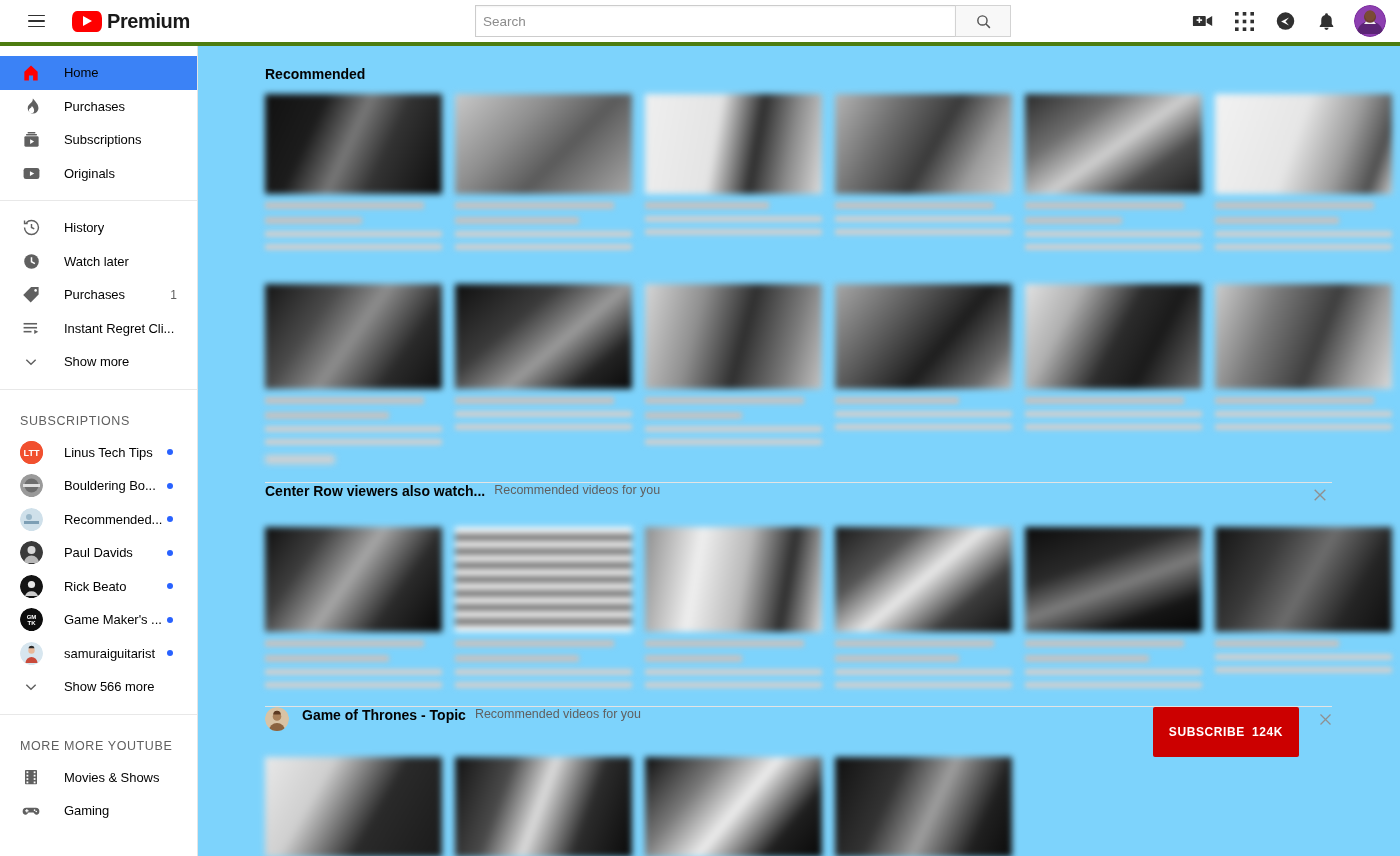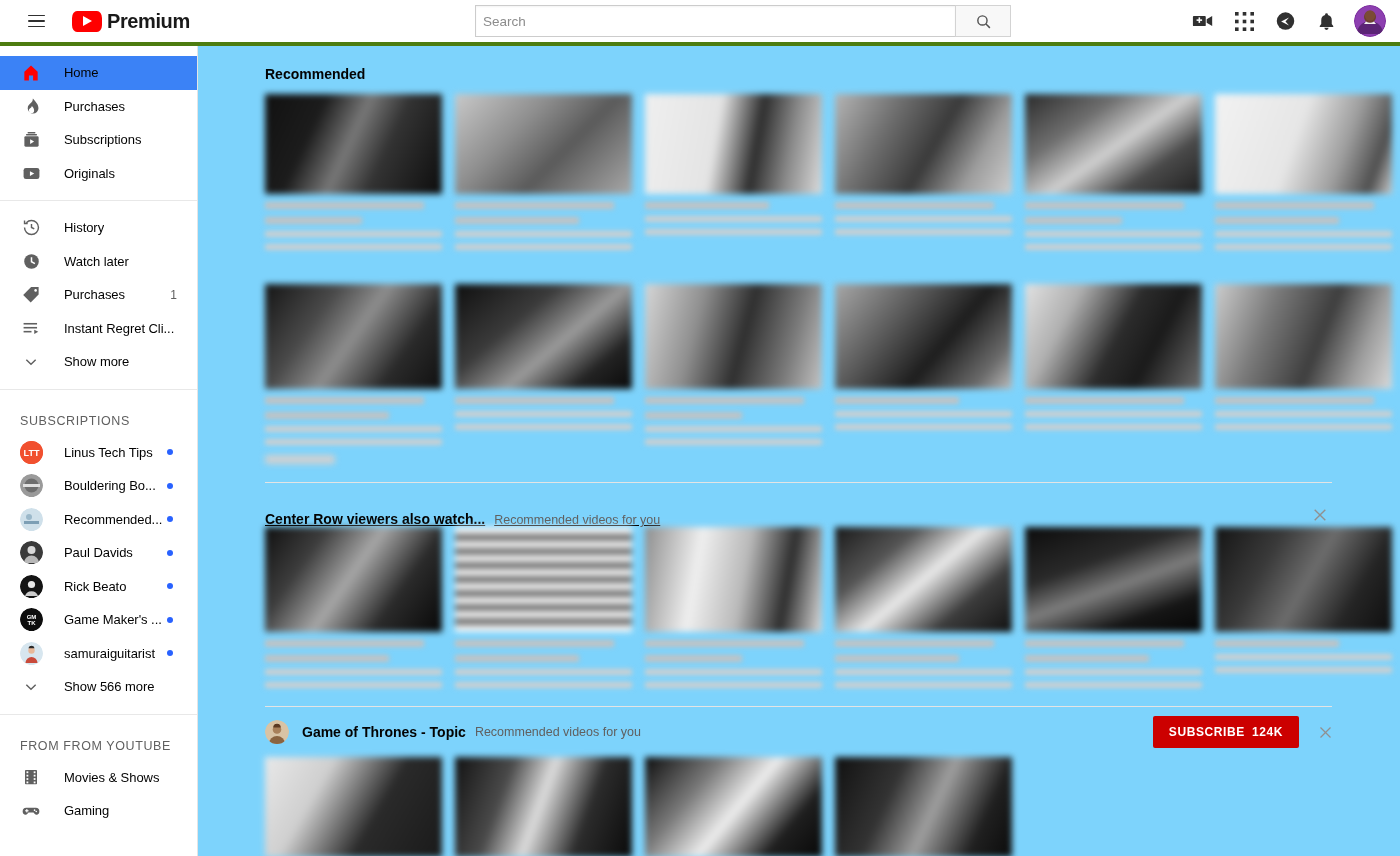--- a/index.html
+++ b/index.html
@@ -136,35 +136,35 @@
   }
   .blur-line.w90 { width: 90%; }
   .blur-line.w70 { width: 70%; }
   .blur-line.w55 { width: 55%; }
   .meta-line {
     height: 6px; background: #cfcfcf; border-radius: 1px;
     margin-top: 7px; filter: blur(2.4px);
   }
 
   .shelf-head {
-    display: flex; align-items: flex-end;
-    padding: 0 0 0 67px; height: 44px; text-decoration: underline;
+    display: flex; align-items: flex-start;
+    padding: 0 0 0 67px; height: 44px;
   }
   .shelf-title { font-size: 14px; font-weight: 700; color: #030303; }
   .shelf-sub { font-size: 12.5px; color: #606060; margin-left: 9px; }
   .shelf-x {
     margin-left: auto; margin-right: 68px;
     width: 24px; height: 24px;
     display: flex; align-items: center; justify-content: center;
     cursor: pointer;
   }
   .divider { height: 1px; background: #e4e4e4; margin: 18px 68px 0 67px; }
 
   .chan-head {
-    display: flex; align-items: center;
+    display: flex; 
     padding-left: 67px; height: 50px;
   }
   .chan-av {
     width: 24px; height: 24px; border-radius: 50%;
     margin-right: 13px; overflow: hidden; flex-shrink: 0;
   }
   .sub-btn {
     background: #cc0000; color: #fff;
     font-size: 12px; font-weight: 700; letter-spacing: 0.6px;
     padding: 9px 16px; border: none; border-radius: 2px;
@@ -436,21 +436,21 @@
       <span class="sb-ico">
         <svg width="16" height="16" viewBox="0 0 24 24" fill="none" stroke="#606060" stroke-width="2.1">
           <polyline points="5,8.5 12,15.5 19,8.5"></polyline>
         </svg>
       </span>
       <span class="sb-label">Show 566 more</span>
     </div>
   </div>
 
   <div class="sb-section nobord">
-    <div class="sb-head">FROM FROM YOUTUBE</div>
+    <div class="sb-head">MORE MORE YOUTUBE</div>
     <div class="sb-item">
       <span class="sb-ico">
         <svg width="18" height="18" viewBox="0 0 24 24" fill="#606060">
           <rect x="4" y="2.5" width="16" height="19" rx="1"></rect>
           <g fill="#fff">
               <rect x="6" y="4.5" width="2.4" height="2.4"></rect>
               <rect x="6" y="9" width="2.4" height="2.4"></rect>
               <rect x="6" y="13.5" width="2.4" height="2.4"></rect>
               <rect x="6" y="18" width="2.4" height="2.4"></rect>
               <rect x="15.6" y="4.5" width="2.4" height="2.4"></rect>

